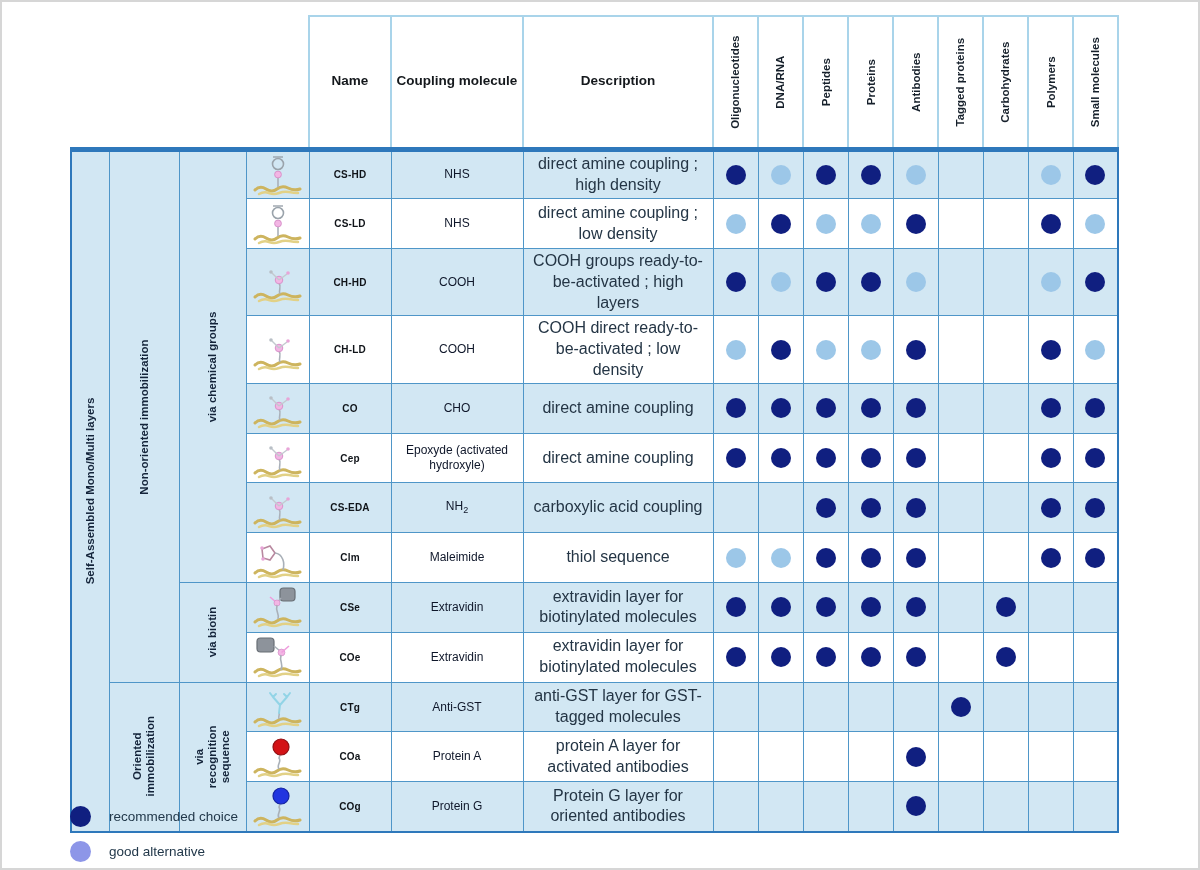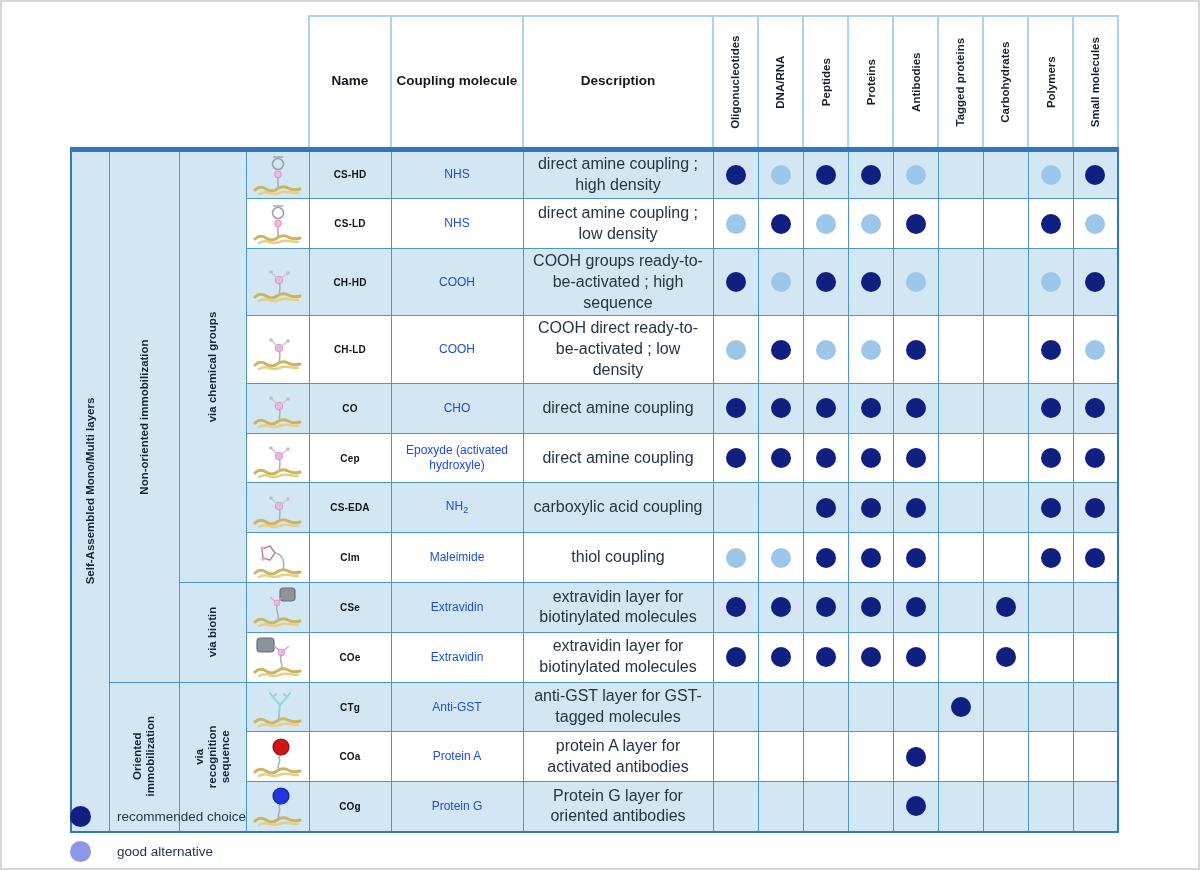--- a/index.html
+++ b/index.html
@@ -27,29 +27,29 @@
   tbody td{border:1px solid var(--inner);padding:0;text-align:center;vertical-align:middle;background:#fff;}
   tbody td.stripe{background:var(--stripe);}
   tbody td.group{background:var(--stripe);position:relative;}
   tbody td.level-0{border-left:2.5px solid var(--outer);}
   tr.first td{border-top:5px solid var(--outer);}
   tr.last td{border-bottom:2.5px solid var(--outer);margin-left:40px;}
   td.reach-bottom{border-bottom:2.5px solid var(--outer);}
   td.last-col{border-right:2.5px solid var(--outer);}
   td.group .vtext{color:#14243a;}
   td.name-cell{font-size:10px;font-weight:600;color:#101419;letter-spacing:.2px;}
-  td.coupling-cell{font-size:12px;color:#1d4ed8;padding:2px 6px;line-height:1.25;text-align:center;}
+  td.coupling-cell{font-size:12px;color:#0f172a;padding:2px 6px;line-height:1.25;text-align:center;}
   td.coupling-cell sub{font-size:9px;}
   td.desc-cell{font-size:16px;color:#243545;padding:2px 9px;line-height:1.3;}
   td.icon-cell svg{display:block;margin:0 auto;}
   .dot{display:inline-block;width:20px;height:20px;border-radius:50%;vertical-align:middle;}
   .dot.rec{background:var(--rec);}
   .dot.alt{background:var(--altm);}
   .legend{position:absolute;left:70px;top:806px;}
-  .legend-item{display:flex;align-items:center;gap:26px;margin-bottom:14px;}
+  .legend-item{display:flex;align-items:center;gap:18px;margin-bottom:14px;}
   .ldot{width:21px;height:21px;border-radius:50%;flex:0 0 auto;}
   .ldot.rec{background:var(--rec);}
   .ldot.alt{background:var(--altl);}
   .llabel{font-size:13.5px;color:#22384a;}
 </style>
 </head>
 <body>
 
 <div class="page" style="--rec: #101f80; --altm: #9cc7e8; --altl: #8d96e8; --stripe: #d2e7f3; --inner: #4f96c8; --outer: #2e78bb; --hdrb: #a9d4ea;">
   <table class="main">
@@ -196,21 +196,21 @@
               <path d="M30 34 C28 30 32 27 29 23" stroke="#a9b0b8" stroke-width="1.6" fill="none"></path>
               <circle cx="29" cy="20" r="3.8" fill="#f3b5e4" stroke="#d893cb" stroke-width="1"></circle>
               <path d="M29 20 L22 13" stroke="#c3c9cf" stroke-width="1.4"></path>
               <circle cx="21" cy="12" r="1.8" fill="#b9bfc6"></circle>
               <path d="M29 20 L37 14" stroke="#c3c9cf" stroke-width="1.4"></path>
               <circle cx="38" cy="13" r="1.8" fill="#e8a5d8"></circle>
             </svg>
           </td>
           <td class="name-cell stripe">CH-HD</td>
           <td class="coupling-cell stripe">COOH</td>
-          <td class="desc-cell stripe">COOH groups ready-to-be-activated ; high sequence</td>
+          <td class="desc-cell stripe">COOH groups ready-to-be-activated ; high layers</td>
           <td class="dot-cell stripe"><span class="dot rec"></span></td>
           <td class="dot-cell stripe"><span class="dot alt"></span></td>
           <td class="dot-cell stripe"><span class="dot rec"></span></td>
           <td class="dot-cell stripe"><span class="dot rec"></span></td>
           <td class="dot-cell stripe"><span class="dot alt"></span></td>
           <td class="dot-cell stripe"></td>
           <td class="dot-cell stripe"></td>
           <td class="dot-cell stripe"><span class="dot alt"></span></td>
           <td class="dot-cell stripe last-col"><span class="dot rec"></span></td>
         </tr>
@@ -324,21 +324,21 @@
               <path d="M5 37 q5 -5 11 -1 t11 0 t11 -1 t12 1" fill="none" stroke="#cdb45e" stroke-width="3" stroke-linecap="round"></path>
               <path d="M9 41 q5 -3 10 -1 t10 0 t10 -1 t9 1" fill="none" stroke="#e2d186" stroke-width="2.5" stroke-linecap="round"></path>
               <path d="M12 13 L20 10 L25 17 L20 24 L13 22 Z" fill="none" stroke="#b8889f" stroke-width="1.6"></path>
               <circle cx="12" cy="12" r="1.8" fill="#e8a5d8"></circle>
               <circle cx="13" cy="23" r="1.8" fill="#e8a5d8"></circle>
               <path d="M25 17 C33 18 35 27 33 34" stroke="#a9b0b8" stroke-width="1.6" fill="none"></path>
             </svg>
           </td>
           <td class="name-cell">Clm</td>
           <td class="coupling-cell">Maleimide</td>
-          <td class="desc-cell">thiol coupling</td>
+          <td class="desc-cell">thiol sequence</td>
           <td class="dot-cell"><span class="dot alt"></span></td>
           <td class="dot-cell"><span class="dot alt"></span></td>
           <td class="dot-cell"><span class="dot rec"></span></td>
           <td class="dot-cell"><span class="dot rec"></span></td>
           <td class="dot-cell"><span class="dot rec"></span></td>
           <td class="dot-cell"></td>
           <td class="dot-cell"></td>
           <td class="dot-cell"><span class="dot rec"></span></td>
           <td class="dot-cell last-col"><span class="dot rec"></span></td>
         </tr>

